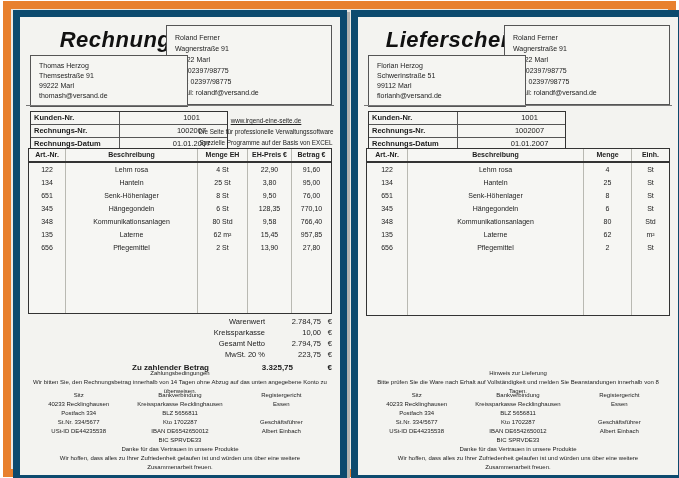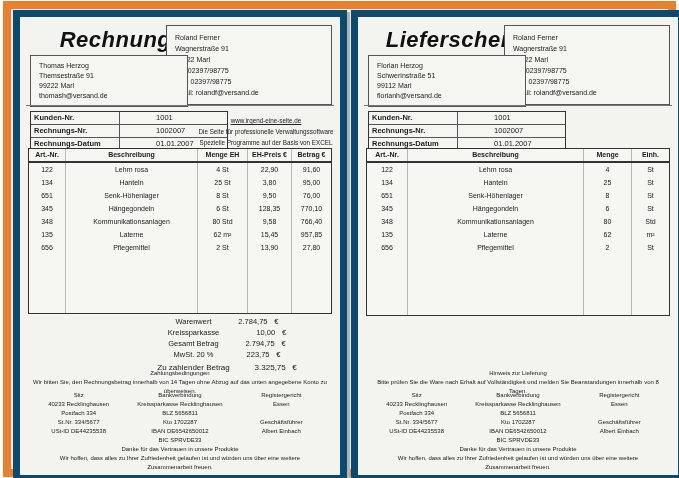--- a/index.html
+++ b/index.html
@@ -43,21 +43,21 @@
     position:absolute;left:6px;right:6px;top:88px;
     border-top:1px solid #777;height:0;
   }
   .meta{
     position:absolute;left:10px;top:94px;width:196px;
     border:1px solid #333;font-size:7.5px;background:#f5f5f2;
   }
   .meta .mrow{display:flex;height:12px;line-height:12px;border-bottom:1px solid #555;gap:36px;}
   .meta .mrow:last-child{border-bottom:none;}
   .meta .mlabel{flex:1.2;font-weight:bold;padding-left:3px;border-right:1px solid #555;}
-  .meta .mvalue{flex:1;text-align:left;}
+  .meta .mvalue{flex:1;text-align:center;}
   .website{
     position:absolute;right:4px;top:98px;width:140px;
     text-align:center;font-size:6.3px;line-height:11px;color:#222;
   }
   .website .w0{text-decoration:underline;}
   .itable{
     position:absolute;left:8px;right:8px;top:131px;
     border:1px solid #333;background:#f6f6f3;
     display:flex;flex-direction:column;
   }
@@ -66,25 +66,25 @@
   .grid-inv{display:grid;grid-template-columns:36px 1fr 50px 44px 40px;}
   .grid-del{display:grid;grid-template-columns:40px 1fr 48px 38px;}
   .ithead{height:12px;line-height:12px;font-weight:bold;border-bottom:2px solid #333;font-size:7px;text-align:center;}
   .itrow{height:13px;line-height:13px;font-size:7px;text-align:center;}
   .itfill{flex:1;}
   .itable .c{border-left:1px solid #b9b9b2;overflow:hidden;white-space:nowrap;}
   .itable .c:first-child{border-left:none;}
   .totals{
     position:absolute;right:8px;top:299px;width:210px;font-size:7.5px;
   }
-  .trow{display:flex;justify-content:center;align-items:center;height:11px;line-height:11px;}
+  .trow{display:flex;justify-content:flex-end;align-items:center;height:11px;line-height:11px;}
   .trow .tlabel{text-align:right;margin-right:12px;}
   .trow .tvalue{width:44px;text-align:right;}
   .trow .tcur{width:9px;text-align:right;margin-left:2px;}
-  .trow.bold{font-weight:normal;font-size:8px;margin-top:2px;}
+  .trow.bold{font-weight:bold;font-size:8px;margin-top:2px;gap:28px;}
   .note{
     position:absolute;left:10px;right:10px;top:352px;
     text-align:center;font-size:6px;line-height:9px;color:#222;
   }
   .fcols{
     position:absolute;left:8px;right:8px;top:374px;
     display:flex;font-size:6px;line-height:9px;text-align:center;color:#222;
   }
   .fcol{flex:1;padding:0 3px;}
   .thanks{
@@ -211,21 +211,21 @@
         <div class="tlabel">Warenwert</div>
         <div class="tvalue">2.784,75</div>
         <div class="tcur">€</div>
       </div>
       <div class="trow">
         <div class="tlabel">Kreissparkasse</div>
         <div class="tvalue">10,00</div>
         <div class="tcur">€</div>
       </div>
       <div class="trow">
-        <div class="tlabel">Gesamt Betrag</div>
+        <div class="tlabel">Gesamt Netto</div>
         <div class="tvalue">2.794,75</div>
         <div class="tcur">€</div>
       </div>
       <div class="trow">
         <div class="tlabel">MwSt.  20  %</div>
         <div class="tvalue">223,75</div>
         <div class="tcur">€</div>
       </div>
       <div class="trow bold">
         <div class="tlabel">Zu zahlender Betrag</div>

